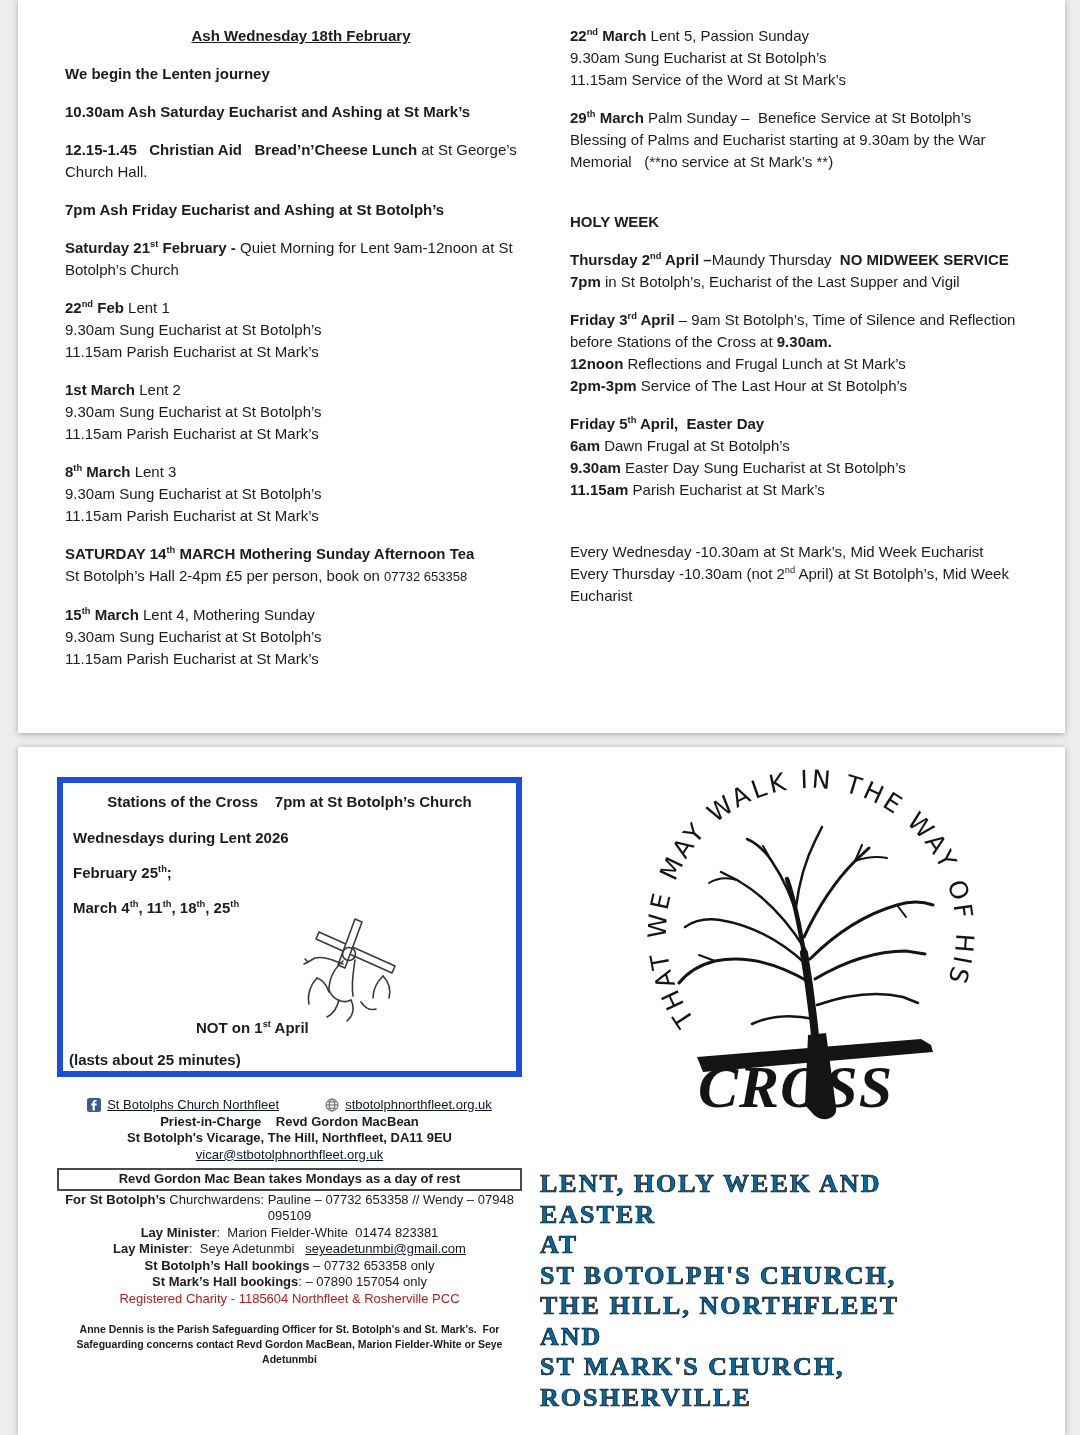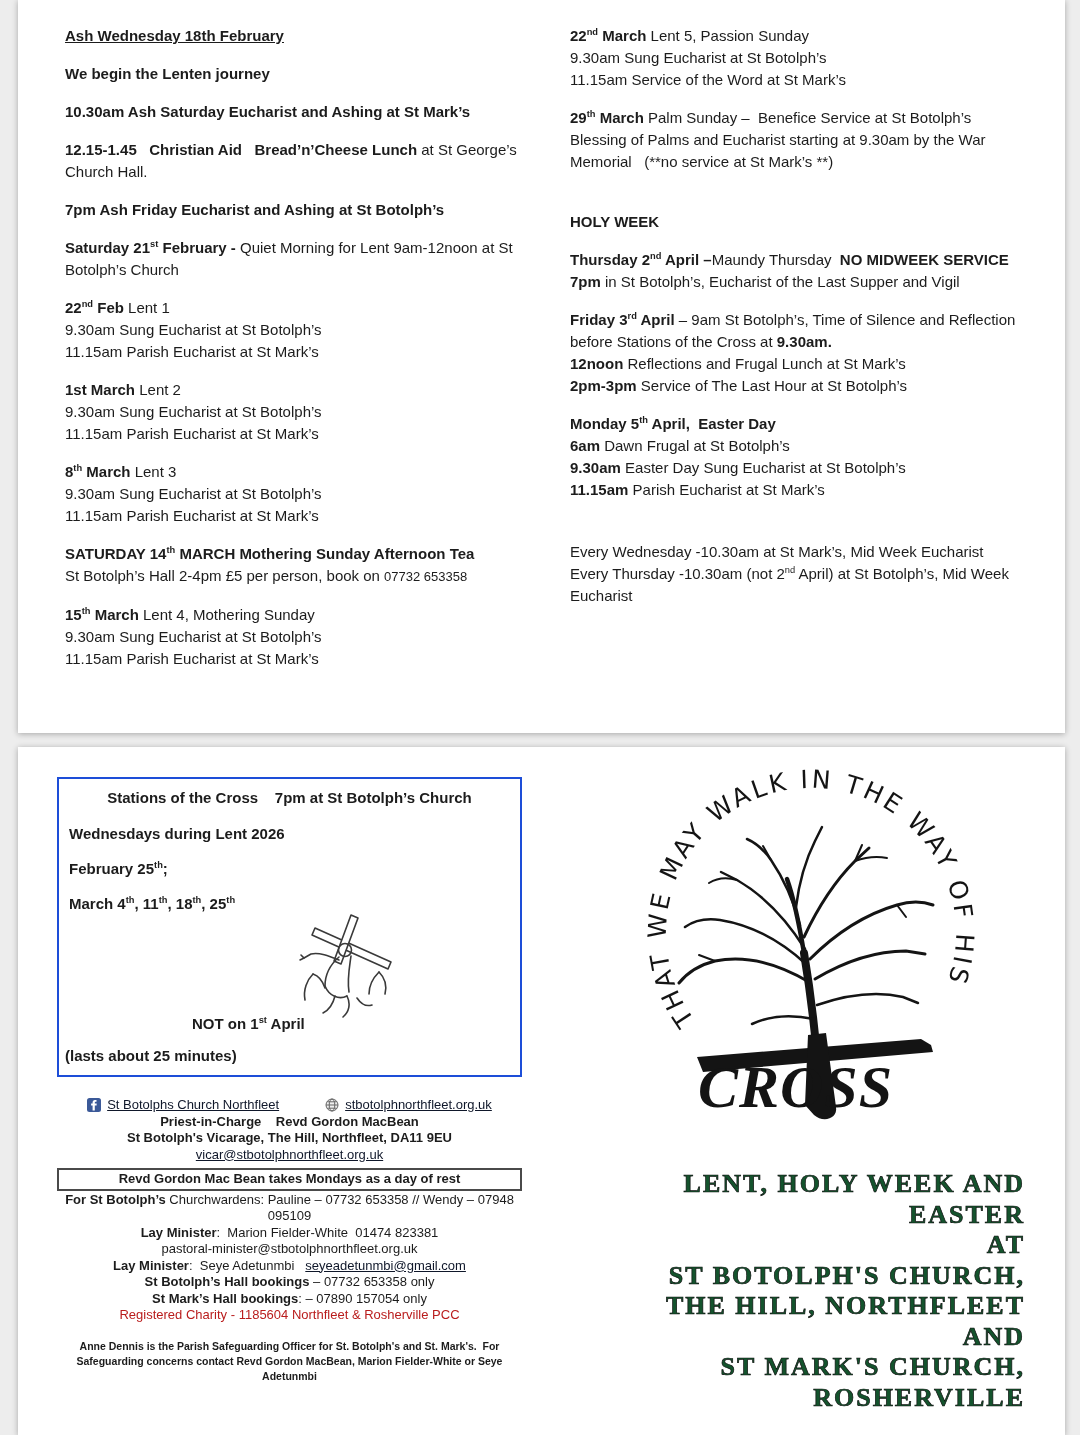--- a/index.html
+++ b/index.html
@@ -11,42 +11,42 @@
   #page2 { top:747px; height:688px; }
 
   .col { position:absolute; top:25px; font-size:15px; line-height:22px; }
   .col p, .pw { white-space:pre-wrap; }
   .col p { margin:0 0 16px 0; }
   #colL { left:47px; width:472px; }
   #colR { left:552px; width:458px; }
   .b { font-weight:bold; }
   sup { font-size:62%; line-height:0; font-weight:inherit; }
   .sm { font-size:13px; }
-  .page-title { font-weight:bold; text-decoration:underline; text-align:left; }
+  .page-title { font-weight:bold; text-decoration:underline; text-align:center; }
 
   
-  #stations { position:absolute; left:39px; top:30px; width:465px; height:300px; border:2px solid #1d4ed8; font-weight:bold; font-size:15px; line-height:22px; }
+  #stations { position:absolute; left:39px; top:30px; width:465px; height:300px; border:6px solid #1d4ed8; font-weight:bold; font-size:15px; line-height:22px; }
   .st-title { position:absolute; top:8px; left:0; width:100%; text-align:center; white-space:pre-wrap; }
   .st-line { position:absolute; left:10px; white-space:pre-wrap; }
 
   
   #contact { position:absolute; left:39px; top:350px; width:465px; text-align:center; font-size:13px; line-height:16.5px; }
   #contact .row1 { display:flex; justify-content:center; align-items:center; gap:6px; }
   #contact .gap { display:inline-block; width:34px; }
   .lnk { color:#0f172a; text-decoration:underline; cursor:pointer; }
   .rest-box { border:2px solid #4a4a4a; margin-top:5px; padding:1px 0; font-weight:bold; }
   .cw { margin-top:1px; }
   .charity { color:#b91c1c; }
   .safeguard { margin-top:15px; font-weight:bold; font-size:10.5px; line-height:15px; }
 
   
   #art { position:absolute; left:585px; top:20px; width:430px; height:402px; }
-  #coverTitle { position:absolute; left:545px; top:422px; width:462px; text-align:right;
+  #coverTitle { position:absolute; left:522px; top:422px; width:462px; text-align:left;
     font-family:"Liberation Serif", serif; font-weight:bold; font-size:26px; line-height:30.5px;
-    letter-spacing:2px; -webkit-text-stroke:0.7px #111; color:#14532d; }
+    letter-spacing:2px; -webkit-text-stroke:0.7px #111; color:#0369a1; }
   #jesusArt { position:absolute; left:228px; top:133px; width:122px; height:108px; }
 </style>
 </head>
 <body>
 
 <div class="canvas">
 
   <div class="page" id="page1">
     <div class="col" id="colL">
       <p class="page-title">Ash Wednesday 18th February</p>
@@ -61,21 +61,21 @@
       <p><span class="b">SATURDAY 14</span><sup class="b">th</sup><span class="b"> MARCH Mothering Sunday Afternoon Tea</span><br><span>St Botolph’s Hall 2-4pm £5 per person, book on </span><span class="sm">07732 653358</span></p>
       <p><span class="b">15</span><sup class="b">th</sup><span class="b"> March </span><span>Lent 4, Mothering Sunday</span><br><span>9.30am Sung Eucharist at St Botolph’s</span><br><span>11.15am Parish Eucharist at St Mark’s</span></p>
     </div>
 
     <div class="col" id="colR">
       <p><span class="b">22</span><sup class="b">nd</sup><span class="b"> March </span><span>Lent 5, Passion Sunday</span><br><span>9.30am Sung Eucharist at St Botolph’s</span><br><span>11.15am Service of the Word at St Mark’s</span></p>
       <p style="margin-bottom:38px"><span class="b">29</span><sup class="b">th</sup><span class="b"> March </span><span>Palm Sunday –  Benefice Service at St Botolph’s Blessing of Palms and Eucharist starting at 9.30am by the War Memorial   (**no service at St Mark’s **)</span></p>
       <p class="b">HOLY WEEK</p>
       <p><span class="b">Thursday 2</span><sup class="b">nd</sup><span class="b"> April –</span><span>Maundy Thursday  </span><span class="b">NO MIDWEEK SERVICE</span><br><span class="b">7pm</span><span> in St Botolph’s, Eucharist of the Last Supper and Vigil</span></p>
       <p><span class="b">Friday 3</span><sup class="b">rd</sup><span class="b"> April</span><span> – 9am St Botolph’s, Time of Silence and Reflection before Stations of the Cross at </span><span class="b">9.30am.</span><br><span class="b">12noon</span><span> Reflections and Frugal Lunch at St Mark’s</span><br><span class="b">2pm-3pm</span><span> Service of The Last Hour at St Botolph’s</span></p>
-      <p style="margin-bottom:40px"><span class="b">Monday 5</span><sup class="b">th</sup><span class="b"> April,  Easter Day</span><br><span class="b">6am</span><span> Dawn Frugal at St Botolph’s</span><br><span class="b">9.30am</span><span> Easter Day Sung Eucharist at St Botolph’s</span><br><span class="b">11.15am</span><span> Parish Eucharist at St Mark’s</span></p>
+      <p style="margin-bottom:40px"><span class="b">Friday 5</span><sup class="b">th</sup><span class="b"> April,  Easter Day</span><br><span class="b">6am</span><span> Dawn Frugal at St Botolph’s</span><br><span class="b">9.30am</span><span> Easter Day Sung Eucharist at St Botolph’s</span><br><span class="b">11.15am</span><span> Parish Eucharist at St Mark’s</span></p>
       <p><span>Every Wednesday -10.30am at St Mark’s, Mid Week Eucharist</span><br><span>Every Thursday -10.30am (not 2</span><sup>nd</sup><span> April) at St Botolph’s, Mid Week Eucharist</span></p>
     </div>
   </div>
 
   <div class="page" id="page2">
 
     <div id="stations">
       <div class="st-title">Stations of the Cross    7pm at St Botolph’s Church</div>
       <div class="st-line" style="top:44px">Wednesdays during Lent 2026</div>
       <div class="st-line" style="top:79px"><span>February 25</span><sup>th</sup><span>;</span></div>
@@ -121,21 +121,20 @@
             <path d="M1,7 h12 M2.2,3.8 h9.6 M2.2,10.2 h9.6" stroke="#666" fill="none"></path>
           </svg>
           <span class="lnk pw">stbotolphnorthfleet.org.uk</span>
         </div>
       <div class="b pw">Priest-in-Charge    Revd Gordon MacBean</div>
       <div class="b pw">St Botolph's Vicarage, The Hill, Northfleet, DA11 9EU</div>
       <div><span class="lnk">vicar@stbotolphnorthfleet.org.uk</span></div>
       <div class="rest-box">Revd Gordon Mac Bean takes Mondays as a day of rest</div>
       <p class="cw pw"><span class="b">For St Botolph’s </span><span>Churchwardens: Pauline – 07732 653358 // Wendy – 07948 095109</span></p>
       <div class="pw"><span class="b">Lay Minister</span><span>:  Marion Fielder-White  01474 823381</span></div>
-      <div><span>pastoral-minister@stbotolphnorthfleet.org.uk</span></div>
       <div class="pw"><span class="b">Lay Minister</span><span>:  Seye Adetunmbi   </span><span class="lnk">seyeadetunmbi@gmail.com</span></div>
       <div class="pw"><span class="b">St Botolph’s Hall bookings</span><span> – 07732 653358 only</span></div>
       <div class="pw"><span class="b">St Mark’s Hall bookings</span><span>: – 07890 157054 only</span></div>
       <div class="charity pw">Registered Charity - 1185604 Northfleet &amp; Rosherville PCC</div>
       <div class="safeguard pw">Anne Dennis is the Parish Safeguarding Officer for St. Botolph's and St. Mark's.  For Safeguarding concerns contact Revd Gordon MacBean, Marion Fielder-White or Seye Adetunmbi</div>
     </div>
 
     <svg id="art" viewBox="0 0 430 402">
       <path id="arc" d="M92,253 A145,145 0 1 1 324,253" fill="none"></path>
       <text font-size="25" letter-spacing="3" fill="#141414" font-family="DejaVu Sans, sans-serif"><textPath href="#arc">THAT WE MAY WALK IN THE WAY OF HIS</textPath></text>

